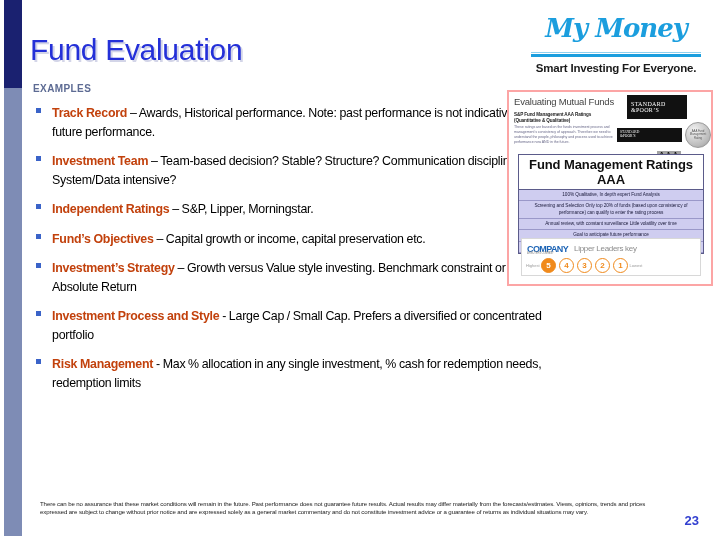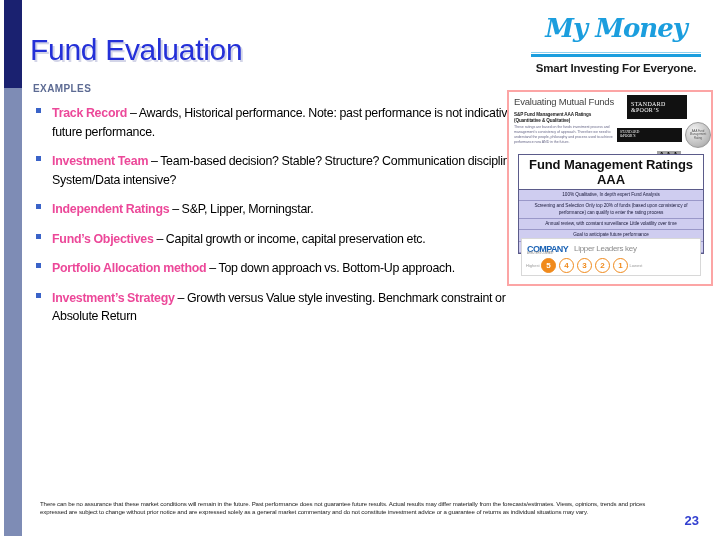--- a/index.html
+++ b/index.html
@@ -33,21 +33,21 @@
   
   .bullets{position:absolute;left:36px;top:103px;width:515px;}
   .bullet{position:relative;padding-left:16px;margin-bottom:11px;}
   .bullet .sq{
     position:absolute;left:0;top:5px;width:5px;height:5px;background:#3a63c8;
   }
   .bullet .txt{
     font-size:12.4px;line-height:15.5px;color:#000;
     letter-spacing:-0.25px;word-spacing:-0.4px;
   }
-  .bullet .lead{color:#ec4899;font-weight:bold;}
+  .bullet .lead{color:#c2410c;font-weight:bold;}
 
   
   .logo{position:absolute;right:8px;top:6px;width:182px;height:84px;text-align:center;}
   .logo-script{
     font-family:"DejaVu Serif", serif;
     font-style:italic;font-weight:bold;
     font-size:26px;color:#1b9ede;
     line-height:44px;
     letter-spacing:-1px;
     white-space:nowrap;
@@ -167,25 +167,32 @@
     <div class="bullet">
       <span class="sq"></span>
       <span class="txt"><span class="lead">Independent Ratings</span><span> – S&amp;P, Lipper, Morningstar.</span></span>
     </div>
     <div class="bullet">
       <span class="sq"></span>
       <span class="txt"><span class="lead">Fund’s Objectives</span><span> – Capital growth or income, capital preservation etc.</span></span>
     </div>
     <div class="bullet">
       <span class="sq"></span>
-      <span class="txt"><span class="lead">Portfolio Allocation method</span><span> – Top down approach vs. Bottom-Up approach.</span></span>
     </div>
     <div class="bullet">
       <span class="sq"></span>
       <span class="txt"><span class="lead">Investment’s Strategy</span><span> – Growth versus Value style investing. Benchmark constraint or Absolute Return</span></span>
+    </div>
+    <div class="bullet">
+      <span class="sq"></span>
+      <span class="txt"><span class="lead">Investment Process and Style</span><span> - Large Cap / Small Cap. Prefers a diversified or concentrated portfolio</span></span>
+    </div>
+    <div class="bullet">
+      <span class="sq"></span>
+      <span class="txt"><span class="lead">Risk Management</span><span> - Max % allocation in any single investment, % cash for redemption needs, redemption limits</span></span>
     </div>
   </div>
 
   <div class="logo">
     <div class="logo-script">My Money</div>
     <div class="logo-rule2"></div>
     <div class="logo-rule"></div>
     <div class="logo-tag">Smart Investing For Everyone.</div>
   </div>
 

